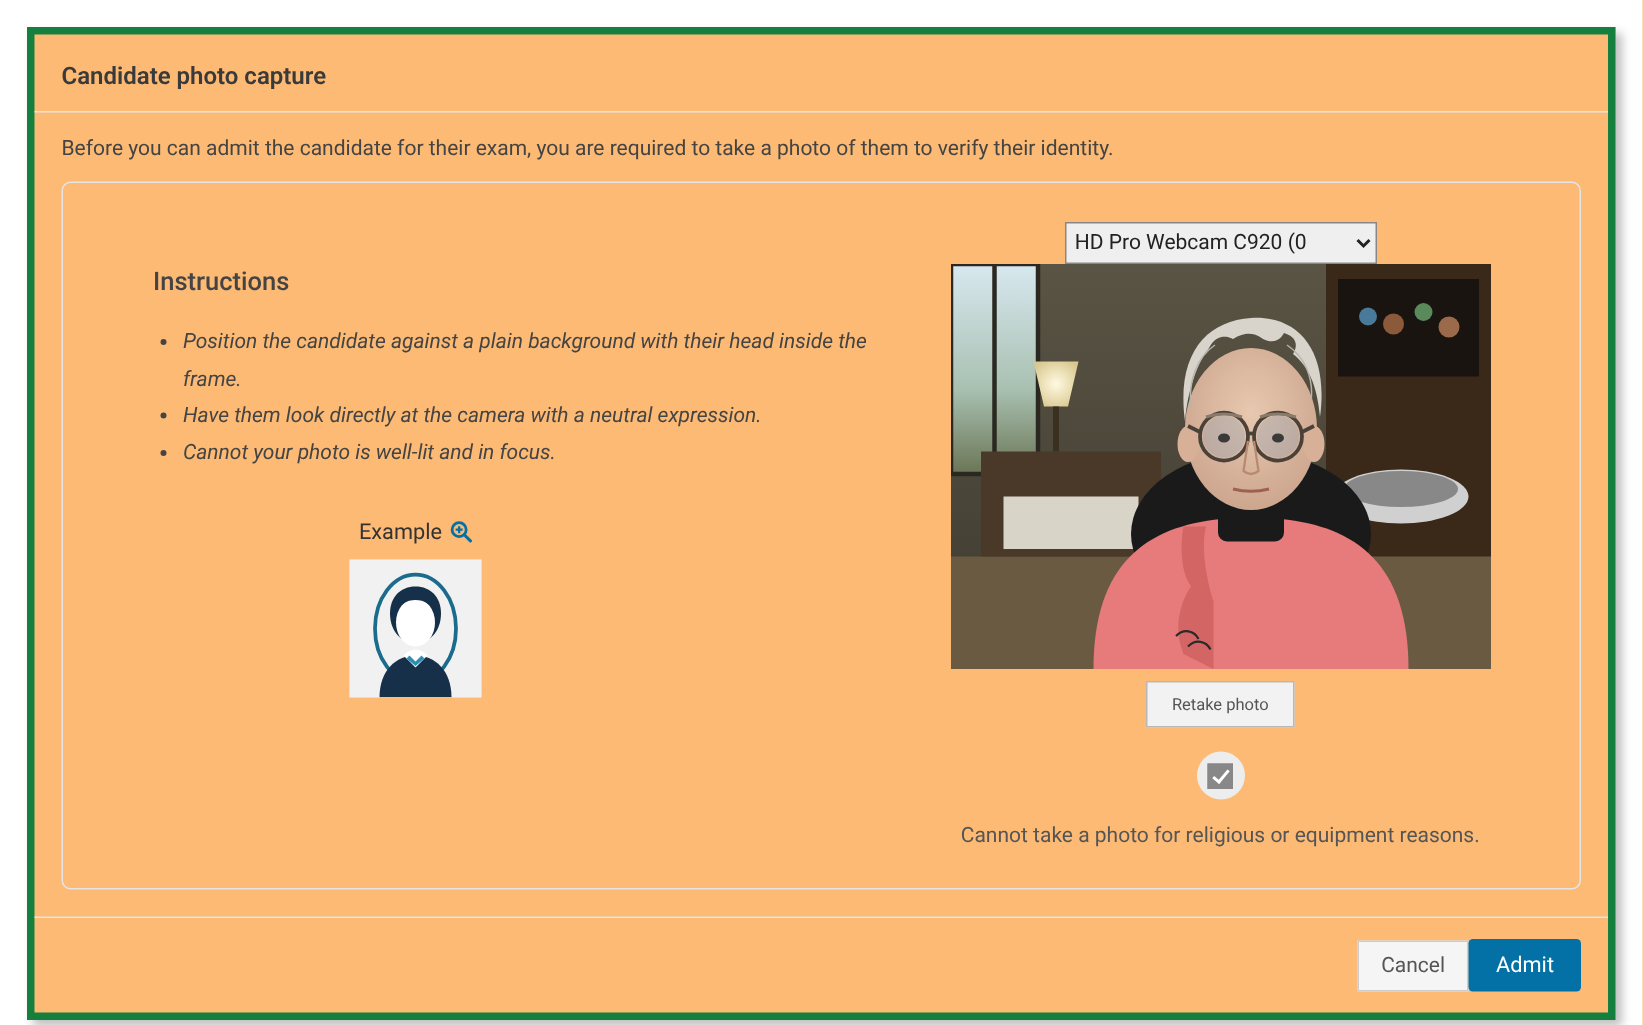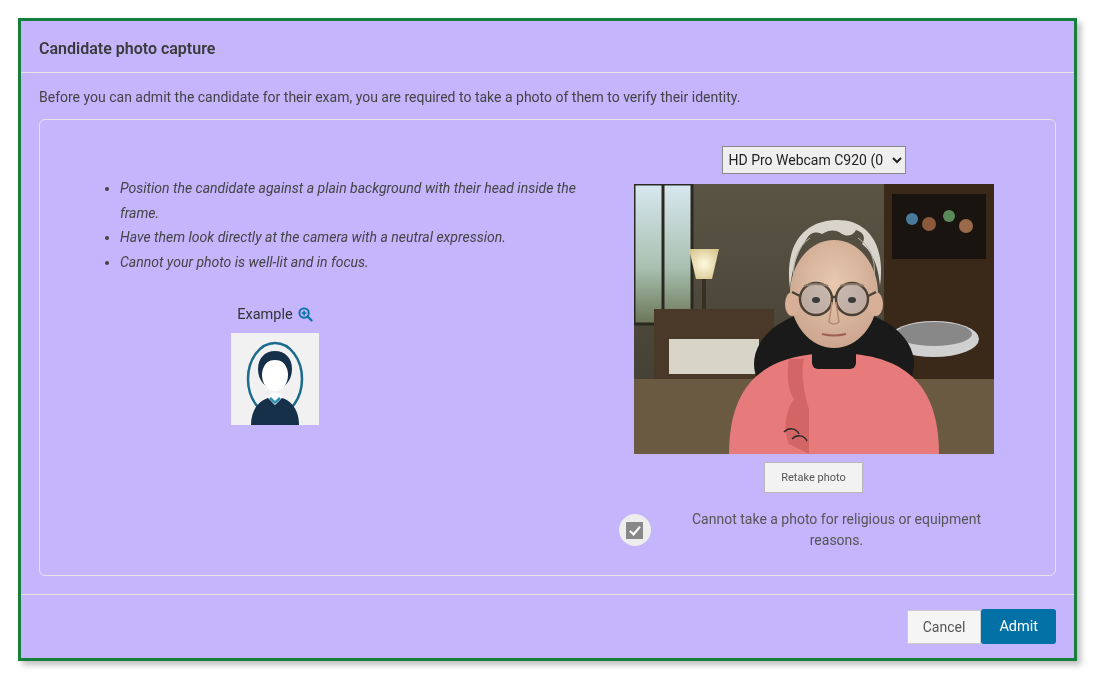--- a/index.html
+++ b/index.html
@@ -8,22 +8,22 @@
       padding: 0;
     }
     body {
       font-family: -apple-system, BlinkMacSystemFont, "Segoe UI", Roboto, "Helvetica Neue", Arial, sans-serif;
       color: #333;
       background: #fff;
       padding: 18px;
     }
     .modal {
       width: 1059px;
-      background: #c4b5fd;
-      border: 3px solid #15803d;
+      background: #fdba74;
+      border: 5px solid #15803d;
       box-shadow: 4px 4px 6px rgba(0,0,0,0.25);
       position: relative;
     }
     .header {
       padding: 18px 18px 14px 18px;
       border-bottom: 1px solid #e5e5e5;
     }
     .header-title {
       font-size: 16px;
       font-weight: 600;
@@ -89,24 +89,23 @@
       width: 88px;
       height: 92px;
       margin: 0 auto;
       background: #f1f1f1;
       position: relative;
       overflow: hidden;
     }
     .camera-select {
       font-size: 14px;
       padding: 4px 2px;
-      width: 184px;
+      width: 208px;
       border: 1px solid #888;
       background: #efefef;
-      margin-bottom: 10px;
       font-family: inherit;
       color: #222;
     }
     .webcam-preview {
       width: 360px;
       height: 270px;
       background: #4a4a42;
       position: relative;
       overflow: hidden;
     }
@@ -120,20 +119,21 @@
       cursor: pointer;
       font-family: inherit;
     }
     .religious-row {
       margin-top: 16px;
       display: flex;
       align-items: center;
       gap: 14px;
       width: 390px;
       justify-content: center;
+      flex-direction: column;
     }
     .checkbox-circle {
       width: 32px;
       height: 32px;
       border-radius: 50%;
       background: #ededed;
       display: flex;
       align-items: center;
       justify-content: center;
       flex-shrink: 0;
@@ -202,20 +202,21 @@
 
 <div class="modal">
   <div class="header">
     <div class="header-title">Candidate photo capture</div>
   </div>
 
   <div class="intro">Before you can admit the candidate for their exam, you are required to take a photo of them to verify their identity.</div>
 
   <div class="panel">
     <div class="left-col">
+      <div class="instructions-title">Instructions</div>
       <ul class="instructions-list">
         <li>Position the candidate against a plain background with their head inside the frame.</li>
         <li>Have them look directly at the camera with a neutral expression.</li>
         <li>Cannot your photo is well-lit and in focus.</li>
       </ul>
 
       <div class="example-block">
         <div class="example-label">
           <span>Example</span>
           <span class="zoom-icon">

